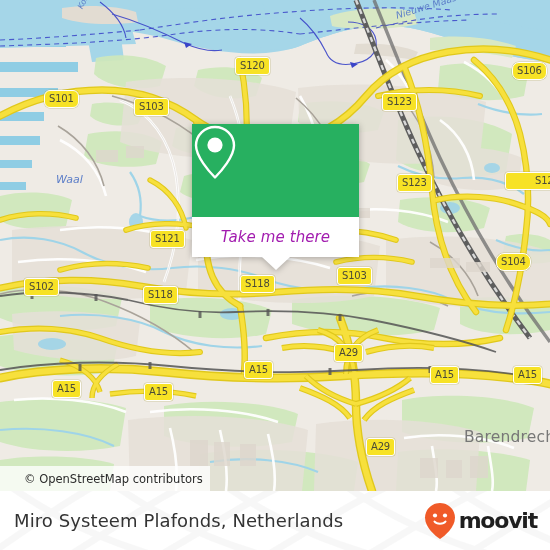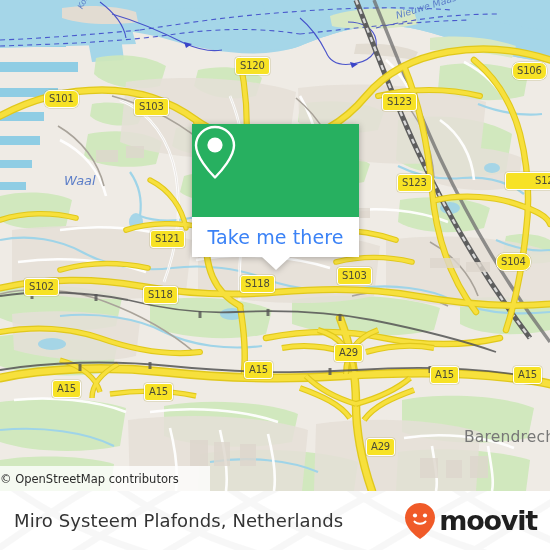--- a/index.html
+++ b/index.html
@@ -59,41 +59,42 @@
     height: 93px;
     background: #27b060;
     display: flex; align-items: center; justify-content: center;
   }
   #popup-body {
     height: 40px; background: #ffffff;
     display: flex; align-items: center; justify-content: center;
   }
   #popup-label {
     font-family: "DejaVu Sans", sans-serif;
-    font-size: 19px; color: #3b82f6; letter-spacing: .1px;
+    font-size: 15px; color: #a21caf; letter-spacing: .1px; font-style: italic;
   }
   #popup-tail {
     position: absolute; left: 50%; top: 133px;
     transform: translateX(-50%);
     width: 0; height: 0;
     border-left: 14px solid transparent;
     border-right: 14px solid transparent;
     border-top: 13px solid #ffffff;
   }
 
   
   #attribution {
     position: absolute; left: 0; top: 466px;
     width: 210px; height: 25px;
     background: rgba(255,255,255,.78);
     display: flex; align-items: center;
   }
   #attribution span {
     font-family: "DejaVu Sans", sans-serif;
     font-size: 11.5px; color: #2b2b2b;
+    margin-left: 24px;
   }
 
   
   #footer {
     position: absolute; left: 0; top: 491px;
     width: 550px; height: 59px;
     background: #ffffff;
     display: flex; align-items: center;
     overflow: hidden;
   }
@@ -108,21 +109,21 @@
     padding-left: 14px; letter-spacing: .1px;
   }
   #brand {
     position: absolute; right: 13px; top: 50%;
     transform: translateY(-50%);
     z-index: 2;
     display: flex; align-items: center; gap: 3px;
   }
   #brand-text {
     font-family: "DejaVu Sans", sans-serif;
-    font-size: 27px; font-weight: bold; color: #1f1f1f;
+    font-size: 22px; font-weight: bold; color: #1f1f1f;
     letter-spacing: -1.2px; line-height: 1;
   }
 </style>
 </head>
 <body>
 
 <div id="root">
 
   <div id="map">
     <svg width="550" height="491" viewBox="0 0 550 491">
@@ -391,21 +392,21 @@
         <rect x="420" y="458" width="18" height="20"></rect>
         <rect x="446" y="460" width="16" height="18"></rect>
         <rect x="470" y="456" width="18" height="22"></rect>
         <rect x="96" y="150" width="22" height="12"></rect>
         <rect x="126" y="146" width="18" height="12"></rect>
         <rect x="344" y="208" width="26" height="10"></rect>
       </g>
     </svg>
 
     <div class="osm-label water-label" style="left:396px; top:10px; transform: rotate(-17deg); transform-origin: left center; font-size:9.5px;">Nieuwe Maas</div>
-    <div class="osm-label water-label" style="left:64px; top:173px; font-size:13px;">Waal</div>
+    <div class="osm-label water-label" style="left:56px; top:173px; font-size:11px;">Waal</div>
     <div class="osm-label water-label" style="left:80px; top:4px; transform: rotate(-64deg); transform-origin: left center; font-size:8px;">Koningshaven</div>
 
     <div class="osm-label place-label" style="left:464px; top:428px;">Barendrecht</div>
 
     <div class="shield" style="left:235px; top:57px;">S120</div>
     <div class="shield" style="left:512px; top:62px;border-radius:7px;">S106</div>
     <div class="shield" style="left:44px; top:90px;border-radius:6px;">S101</div>
     <div class="shield" style="left:134px; top:98px;">S103</div>
     <div class="shield" style="left:382px; top:93px;">S123</div>
     <div class="shield" style="left:397px; top:174px;">S123</div>

